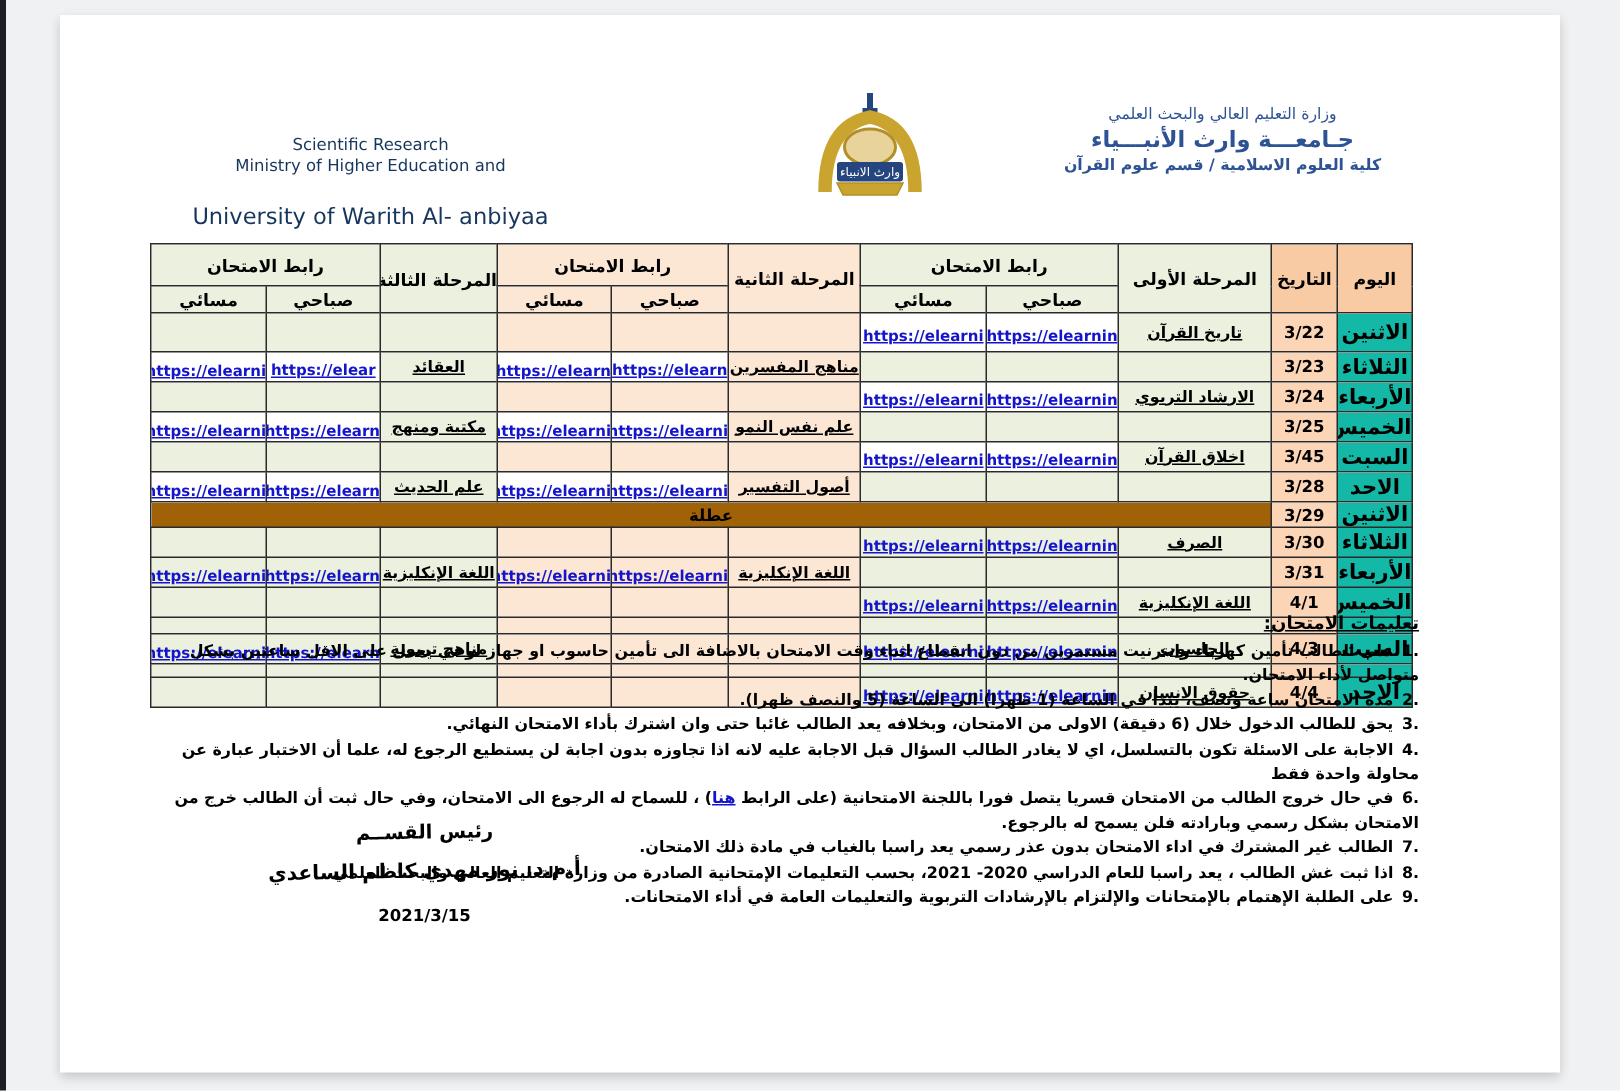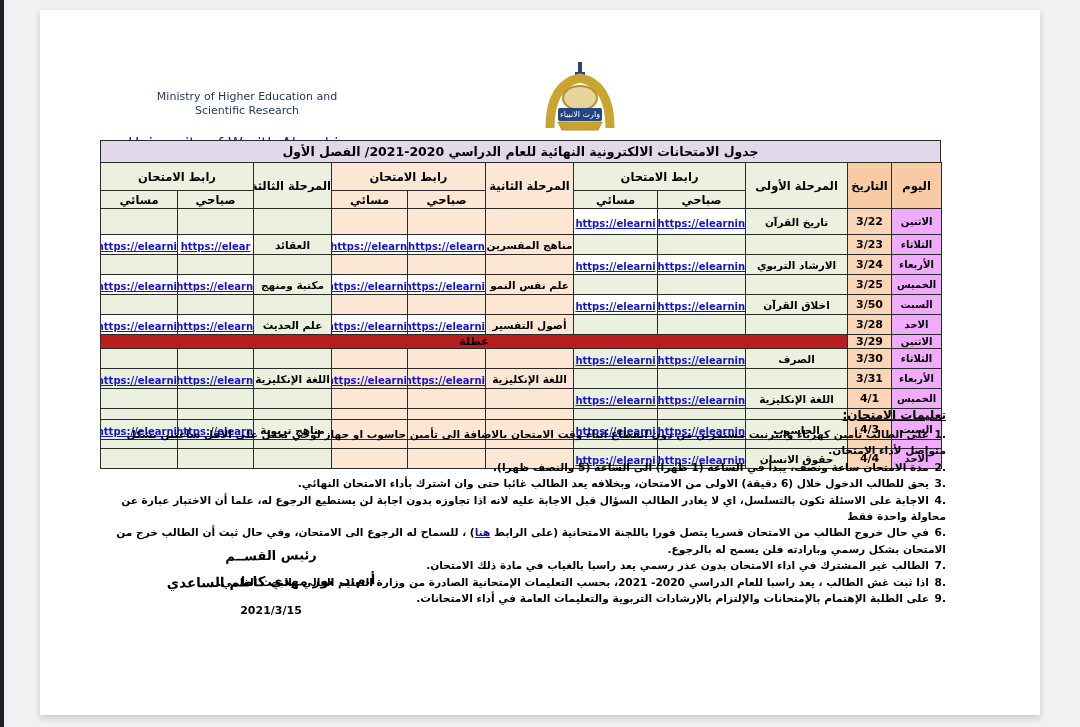--- a/index.html
+++ b/index.html
@@ -18,67 +18,71 @@
   .header-ar .col { font-size:10.5px; font-weight:bold; margin-top:2px; }
   .logo { position:absolute; left:496px; top:48px; width:88px; height:88px; }
 
   
   .title-bar { position:absolute; left:60px; top:130px; width:841px; height:23px; background:#E1D9EA; border:1px solid #2a2a2a; font-weight:bold; font-size:12.5px; text-align:center; direction:rtl; line-height:21px; color:#000; }
   .exam-table { position:absolute; left:60px; top:152px; border-collapse:collapse; direction:rtl; table-layout:fixed; width:841px; }
   .exam-table td, .exam-table th { border:1px solid #2a2a2a; overflow:hidden; white-space:nowrap; text-align:center; vertical-align:middle; padding:0; font-family:"DejaVu Sans", sans-serif; }
   .exam-table th { font-weight:bold; font-size:11.5px; }
   .c-green { background:#EBF1DE; } .c-peach { background:#FCE6D4; }
   .c-orange { background:#F9CBA4; } .c-white { background:#ffffff; }
-  .c-hol { background:#b91c1c; }
-  .day-cell { font-weight:bold; font-size:10px; background:#f0abfc; }
+  .c-hol { background:#a16207; }
+  .day-cell { font-weight:bold; font-size:14px; background:#14b8a6; }
   .date-cell { font-weight:bold; font-size:11px; background:#FBD5B5; }
-  .subject-cell { font-weight:bold; font-size:10.5px; }
+  .subject-cell { font-weight:bold; font-size:10.5px;text-decoration:underline; }
   .holiday-cell { font-weight:bold; font-size:11px; }
   .link-cell a { color:#1414cc; font-weight:bold; font-size:10px; text-decoration:underline; cursor:pointer; }
 
   
   .notes { position:absolute; left:58px; top:398px; width:848px; direction:rtl; text-align:right; color:#000; }
   .notes .nt { font-size:12px; font-weight:bold; text-decoration:underline; margin-bottom:4px; }
   .notes .item { font-size:10.6px; font-weight:bold; line-height:1.55; }
   .notes .num { direction:ltr; unicode-bidi:isolate; display:inline-block; margin-left:2px; }
   .notes a { color:#1414cc; text-decoration:underline; font-weight:bold; cursor:pointer; }
 
   
-  .signature { position:absolute; left:106px; top:538px; width:250px; text-align:center; color:#000; }
+  .signature { position:absolute; left:118px; top:538px; width:250px; text-align:center; color:#000; }
   .signature .st { font-size:13px; font-weight:bold; transform:rotate(-1deg); }
   .signature .sn { font-size:13.5px; font-weight:bold; margin-top:10px; transform:rotate(-1deg); }
   .signature .sd { font-size:11px; font-weight:bold; margin-top:15px; direction:ltr; }
 </style>
 </head>
 <body>
 
 <div class="left-strip"></div>
 
 <div class="page">
 
   <div class="header-en">
+    <div class="l1">Scientific Research</div>
     <div class="l1">Ministry of Higher Education and</div>
-    <div class="l1">Scientific Research</div>
     <div class="uni">University of Warith Al- anbiyaa</div>
   </div>
 
   <div class="logo">
     <svg width="88" height="88" viewBox="0 0 88 88">
       <rect x="42" y="4" width="4" height="12" fill="#24457E"></rect>
       <rect x="39" y="14" width="10" height="4" fill="#24457E"></rect>
       <path d="M14 70 Q14 26 44 20 Q74 26 74 70" fill="none" stroke="#C9A42F" stroke-width="9"></path>
       <ellipse cx="44" cy="40" rx="17" ry="12" fill="#E8D49A" stroke="#B38F2A" stroke-width="2"></ellipse>
       <rect x="22" y="50" width="44" height="13" rx="2" fill="#24457E"></rect>
       <text x="44" y="59" text-anchor="middle" font-size="8" fill="#ffffff" font-family="DejaVu Sans, sans-serif">وارث الانبياء</text>
       <path d="M22 64 L66 64 L62 72 L26 72 Z" fill="#C9A42F" stroke="#B38F2A"></path>
     </svg>
   </div>
 
-
-  <div class="title-bar">جدول الامتحانات الالكترونية النهائية للعام الدراسي 2020-2021/ الفصل الأول</div>
+  <div class="header-ar">
+    <div class="min">وزارة التعليم العالي والبحث العلمي</div>
+    <div class="uni">جـامعـــة وارث الأنبـــياء</div>
+    <div class="col">كلية العلوم الاسلامية / قسم علوم القرآن</div>
+  </div>
+
 
   <table class="exam-table">
     <colgroup>
       <col style="width:50px">
         <col style="width:44px">
       <col style="width:102px">
         <col style="width:88px">
         <col style="width:84px">
       <col style="width:88px">
         <col style="width:78px">
@@ -155,21 +159,21 @@
           <td class="link-cell c-green"></td>
           <td class="subject-cell c-peach">علم نفس النمو</td>
           <td class="link-cell c-white"><a>https://elearni</a></td>
           <td class="link-cell c-white"><a>https://elearni</a></td>
           <td class="subject-cell c-green">مكتبة ومنهج</td>
           <td class="link-cell c-white"><a>https://elearn</a></td>
           <td class="link-cell c-white"><a>https://elearni</a></td>
         </tr>
         <tr style="height: 13px;">
           <td class="day-cell">السبت</td>
-          <td class="date-cell">3/50</td>
+          <td class="date-cell">3/45</td>
           <td class="subject-cell c-green">اخلاق القرآن</td>
           <td class="link-cell c-white"><a>https://elearnin</a></td>
           <td class="link-cell c-white"><a>https://elearni</a></td>
           <td class="subject-cell c-peach"></td>
           <td class="link-cell c-peach"></td>
           <td class="link-cell c-peach"></td>
           <td class="subject-cell c-green"></td>
           <td class="link-cell c-green"></td>
           <td class="link-cell c-green"></td>
         </tr>

